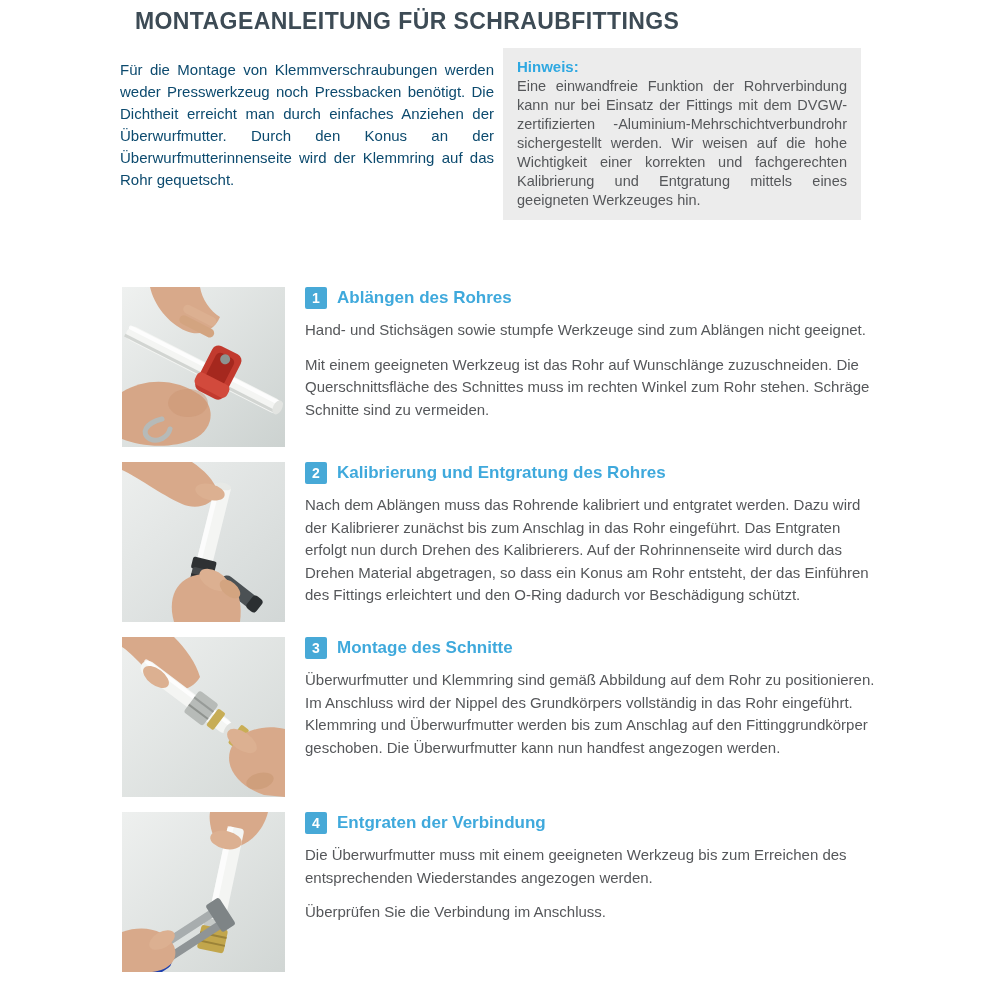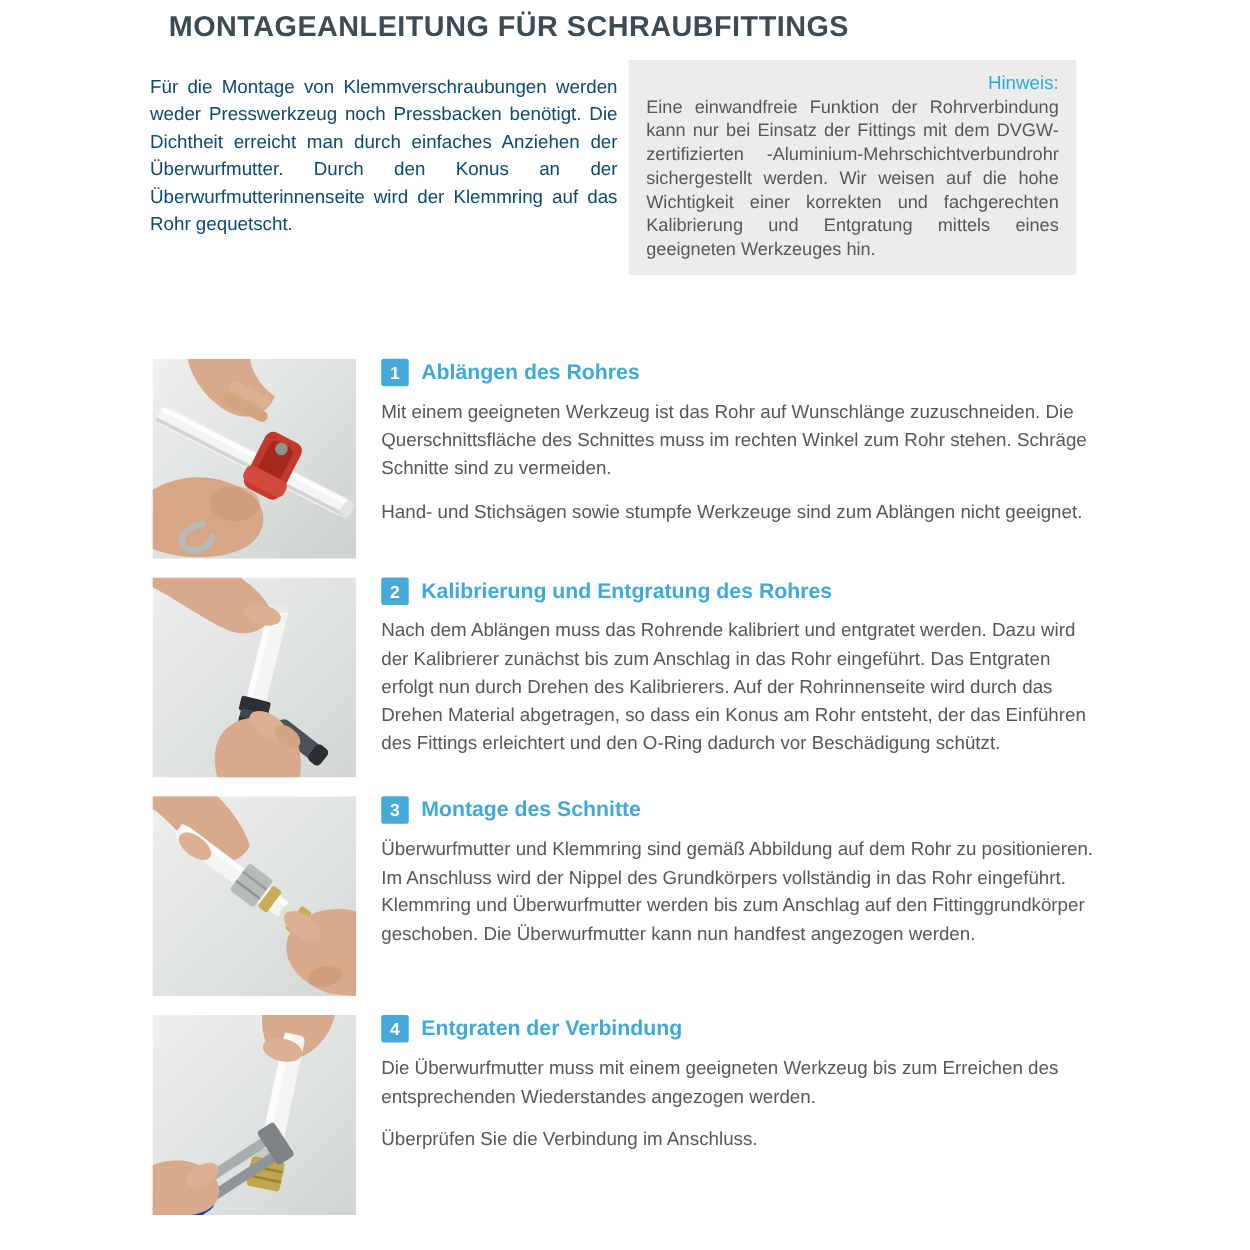--- a/index.html
+++ b/index.html
@@ -8,21 +8,21 @@
 
   .title{position:absolute;left:135px;top:6px;margin:0;font-size:23px;line-height:30px;
          font-weight:700;color:#3d4b55;letter-spacing:.4px;}
 
   .intro{position:absolute;left:120px;top:44px;width:374px;font-size:15px;line-height:22px;
          text-align:justify;color:#0c4a6e;}
 
   .note{position:absolute;left:503px;top:48px;width:358px;box-sizing:border-box;
         background:#ececec;padding:8px 14px 10px;font-size:14.5px;line-height:19px;
         text-align:justify;color:#55575a;}
-  .note-label{color:#2fa8e1;font-weight:400;font-size:15px;line-height:21px;text-align:right;}
+  .note-label{color:#2fa8e1;font-weight:700;font-size:15px;line-height:21px;text-align:left;}
 
   .step{position:absolute;left:122px;width:756px;display:flex;gap:20px;}
   .s1{top:287px}.s2{top:462px}.s3{top:637px}.s4{top:812px}
 
   .photo{width:163px;height:160px;flex:none;}
   .photo svg{display:block;width:163px;height:160px;}
 
   .step-body{flex:1;min-width:0;}
   .step-head{display:flex;align-items:center;gap:10px;margin:0 0 10px;}
   .badge{width:22px;height:22px;flex:none;background:#47a9d7;color:#ffffff;font-weight:700;
@@ -73,22 +73,22 @@
         <path d="M40,132 C24,136 18,146 28,152 C36,156 46,150 48,142" fill="none" stroke="#b6bab8" stroke-width="5" stroke-linecap="round"></path>
         <rect x="60" y="24" width="36" height="9" rx="4.5" fill="#dcb091" transform="rotate(27 78 28)"></rect>
         <rect x="56" y="35" width="38" height="9" rx="4.5" fill="#d3a480" transform="rotate(27 75 39)"></rect>
       </svg>
     </div>
     <div class="step-body">
       <div class="step-head">
         <span class="badge">1</span>
         <h2 class="step-title">Ablängen des Rohres</h2>
       </div>
+      <p>Hand- und Stichsägen sowie stumpfe Werkzeuge sind zum Ablängen nicht geeignet.</p>
       <p>Mit einem geeigneten Werkzeug ist das Rohr auf Wunschlänge zuzuschneiden. Die Querschnittsfläche des Schnittes muss im rechten Winkel zum Rohr stehen. Schräge Schnitte sind zu vermeiden.</p>
-      <p>Hand- und Stichsägen sowie stumpfe Werkzeuge sind zum Ablängen nicht geeignet.</p>
     </div>
   </section>
 
   <section class="step s2">
     <div class="photo">
       <svg viewBox="0 0 163 160" xmlns="http://www.w3.org/2000/svg">
         <defs>
           <linearGradient id="bg2" x1="0" y1="0" x2="1" y2="1">
             <stop offset="0" stop-color="#edefee"></stop>
               <stop offset="1" stop-color="#d2d7d6"></stop>

